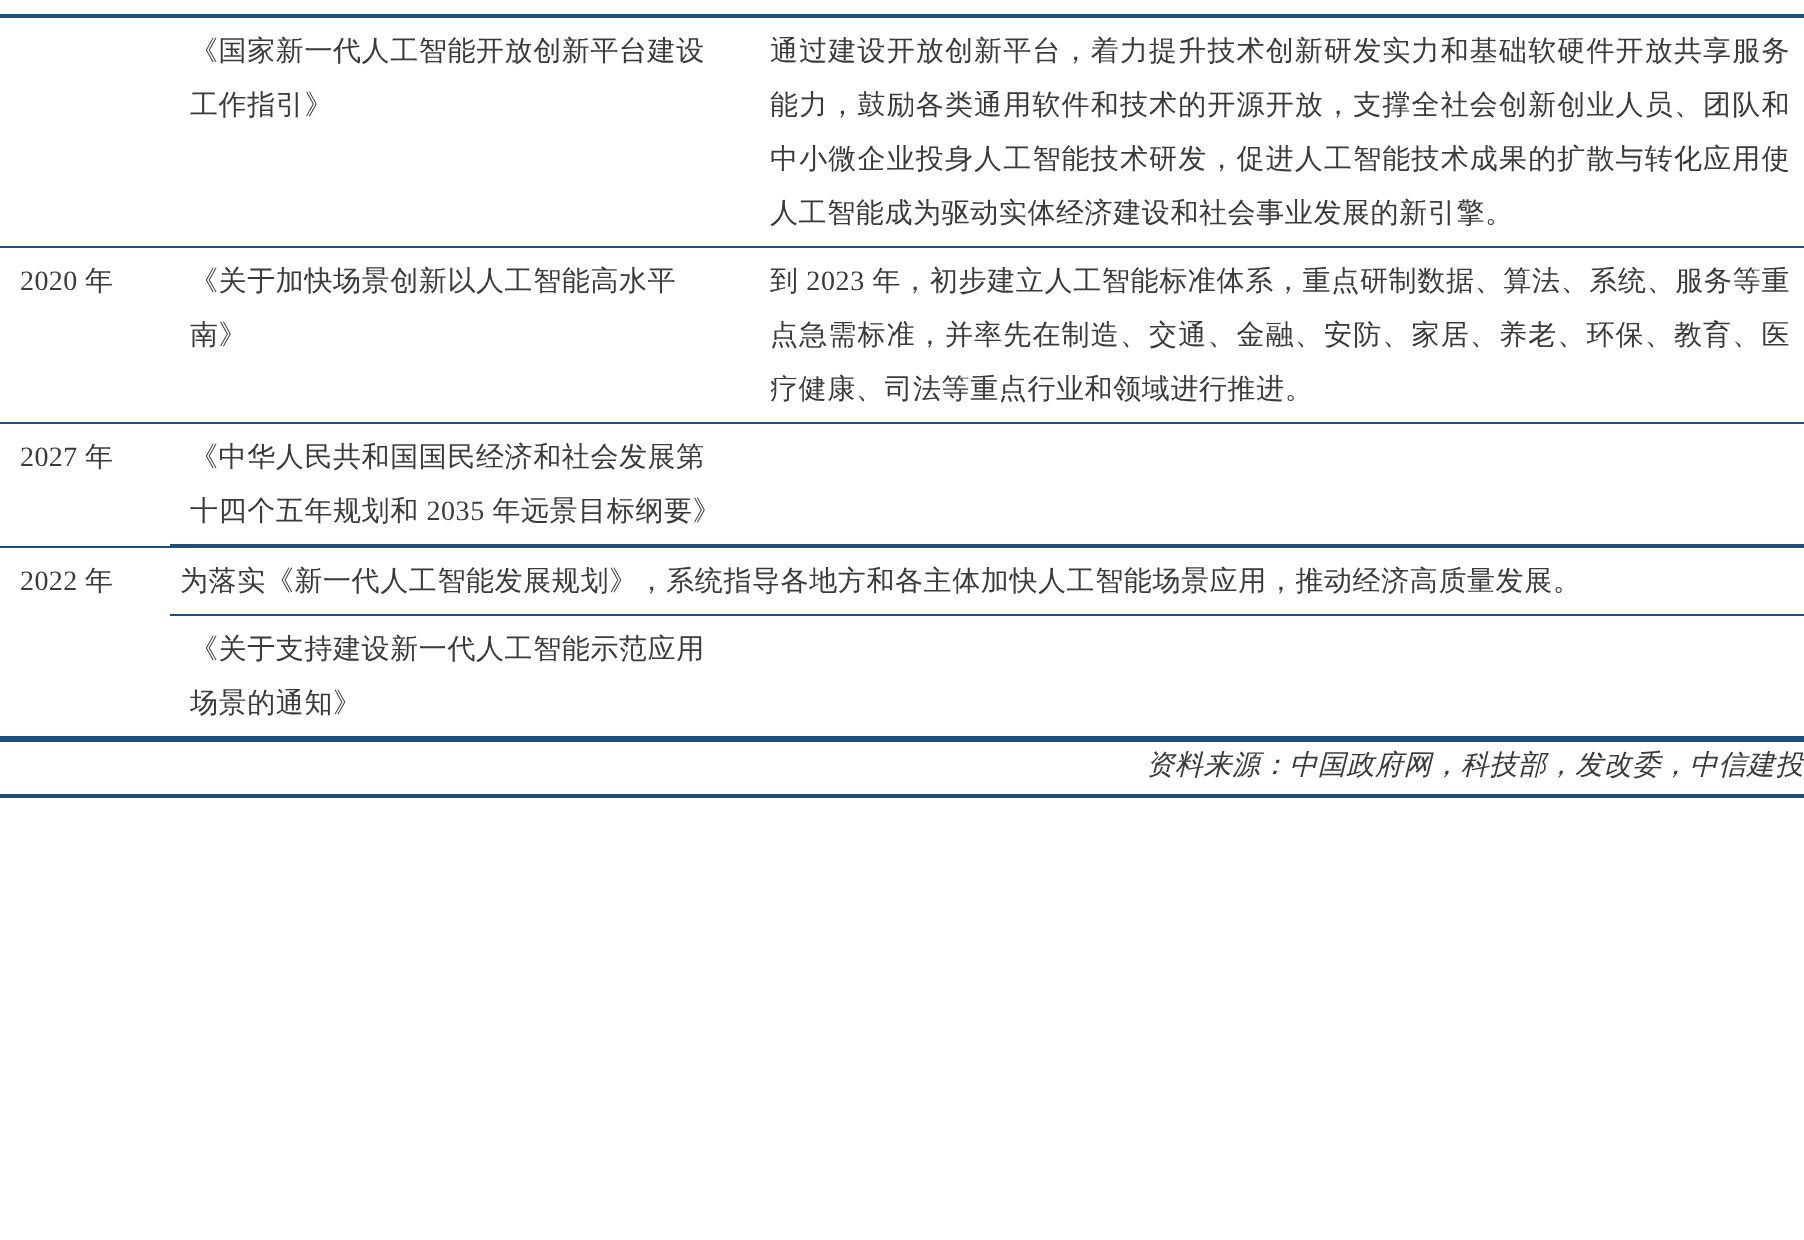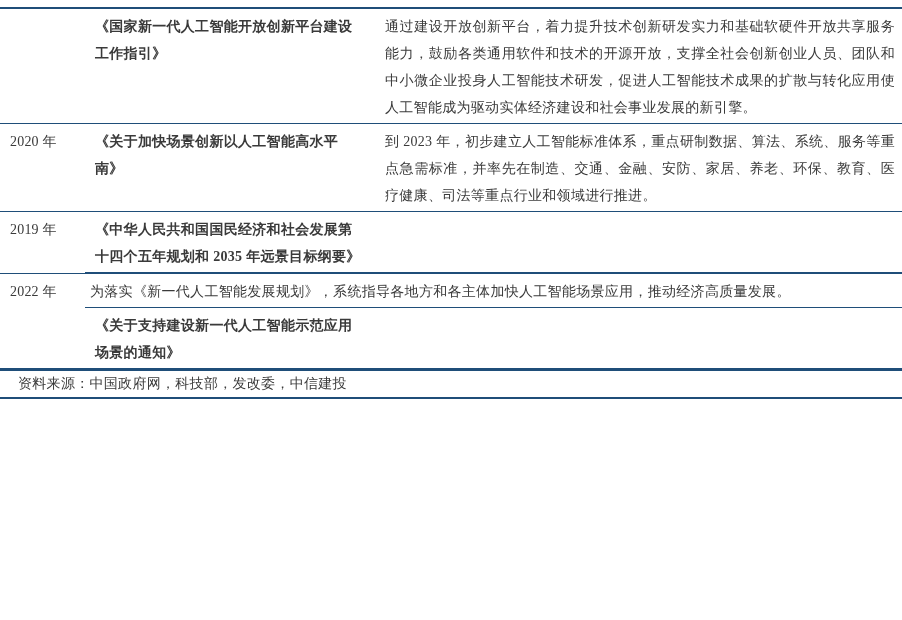--- a/index.html
+++ b/index.html
@@ -22,31 +22,31 @@
   .year{
     width:85px;flex:0 0 85px;box-sizing:border-box;
     padding:4px 0 0 10px;line-height:27px;
     letter-spacing:0.2px;
   }
   .entries{flex:1;min-width:0;}
   .entry{display:flex;align-items:stretch;}
   .policy{
     width:295px;flex:0 0 295px;box-sizing:border-box;
     padding:4px 10px 2px 10px;line-height:27px;
-    white-space:pre-line;letter-spacing:0.3px;font-weight:bold;
+    white-space:pre-line;letter-spacing:0.3px;
   }
   .desc{
     flex:1;min-width:0;box-sizing:border-box;
     padding:4px 7px 2px 5px;line-height:27px;
     text-align:justify;letter-spacing:0.3px;
   }
   .sep-partial{height:1px;background:#1F4E79;}
   .footer{
     padding:3px 0 3px 18px;
-    line-height:20px;letter-spacing:0.3px;
+    font-style:italic;line-height:20px;letter-spacing:0.3px;text-align:right;
   }
 </style>
 </head>
 <body>
 
 <div class="page">
   <div class="table">
     <div class="sep-top"></div>
 
     <div class="group">
@@ -69,21 +69,21 @@
           <div class="policy">《关于加快场景创新以人工智能高水平
 南》</div>
           <div class="desc">到 2023 年，初步建立人工智能标准体系，重点研制数据、算法、系统、服务等重点急需标准，并率先在制造、交通、金融、安防、家居、养老、环保、教育、医疗健康、司法等重点行业和领域进行推进。</div>
         </div>
       </div>
     </div>
 
     <div class="sep-full"></div>
 
     <div class="group">
-      <div class="year">2019 年</div>
+      <div class="year">2027 年</div>
       <div class="entries">
         <div class="entry">
           <div class="policy">《中华人民共和国国民经济和社会发展第
 十四个五年规划和 2035 年远景目标纲要》</div>
         </div>
         <div class="sep-partial"></div>
       </div>
     </div>
 
     <div class="sep-full"></div>

